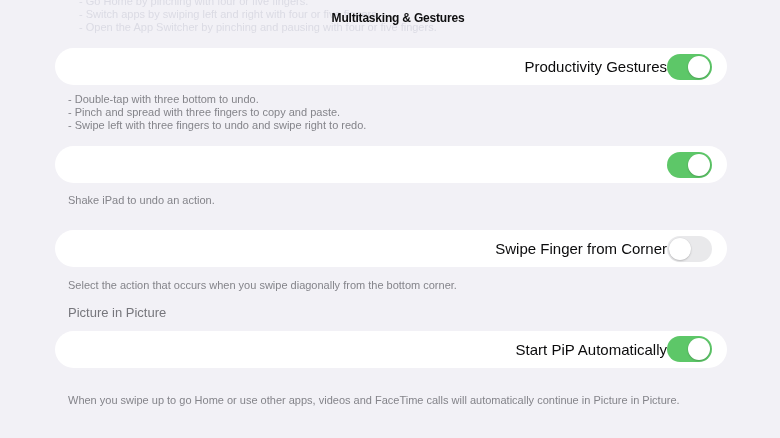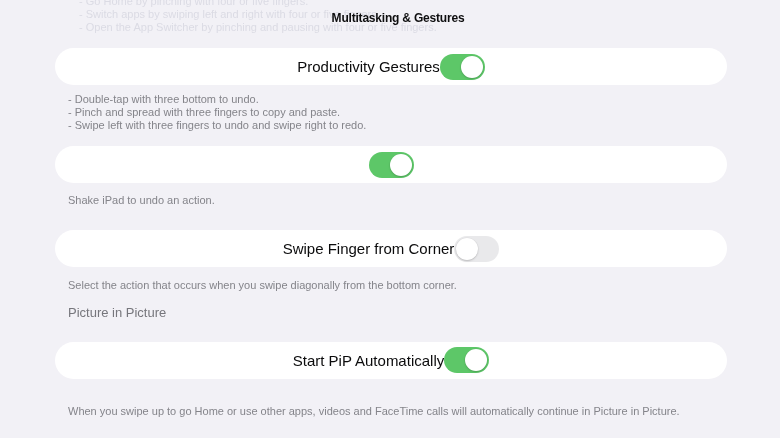--- a/index.html
+++ b/index.html
@@ -19,35 +19,35 @@
   }
   .nav-title{
     position:absolute;top:11px;left:0;right:0;
     text-align:center;font-size:12px;font-weight:700;
     color:#0E0E0F;letter-spacing:-0.2px;
   }
   
   .content{position:absolute;top:48px;left:55px;width:672px;}
   .card{
     background:#FFFFFF;border-radius:18.5px;height:37px;
-    display:flex;align-items:center;justify-content:center;
+    display:flex;align-items:center;justify-content:flex-end;
     padding:0 15px;box-sizing:border-box;
   }
   .row-label{font-size:15px;color:#0B0B0C;}
   .footer{
     margin:8px 22px 0 13px;
     font-size:11px;line-height:12.8px;color:#84848A;
   }
   .section-header{
     margin:13px 0 0 13px;
     font-size:13px;font-weight:500;color:#76767C;line-height:16px;
   }
   .mt15{margin-top:15px;}
   .mt11{margin-top:23px;}
-  .mt3{margin-top:21px;}
+  .mt3{margin-top:10px;}
   .fmt11{margin-top:11px;}
   .fmt12{margin-top:12px;}
   .fmt10{margin-top:26px;}
   
   .toggle{
     width:45px;height:26px;border-radius:13px;
     position:relative;flex:0 0 auto;cursor:pointer;
   }
   .toggle.on{background:#5DC768;}
   .toggle.off{background:#E9E9EB;}

